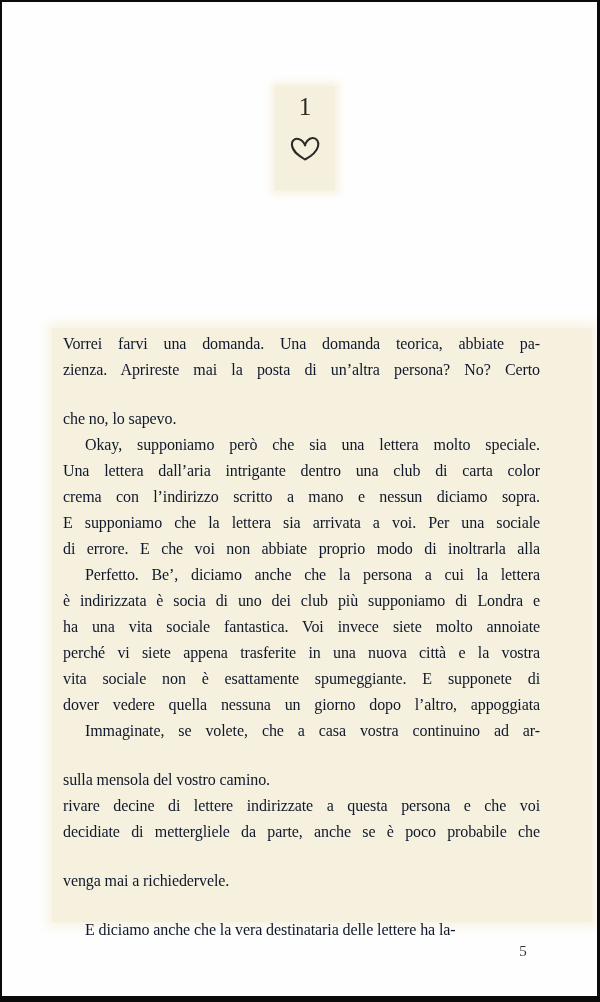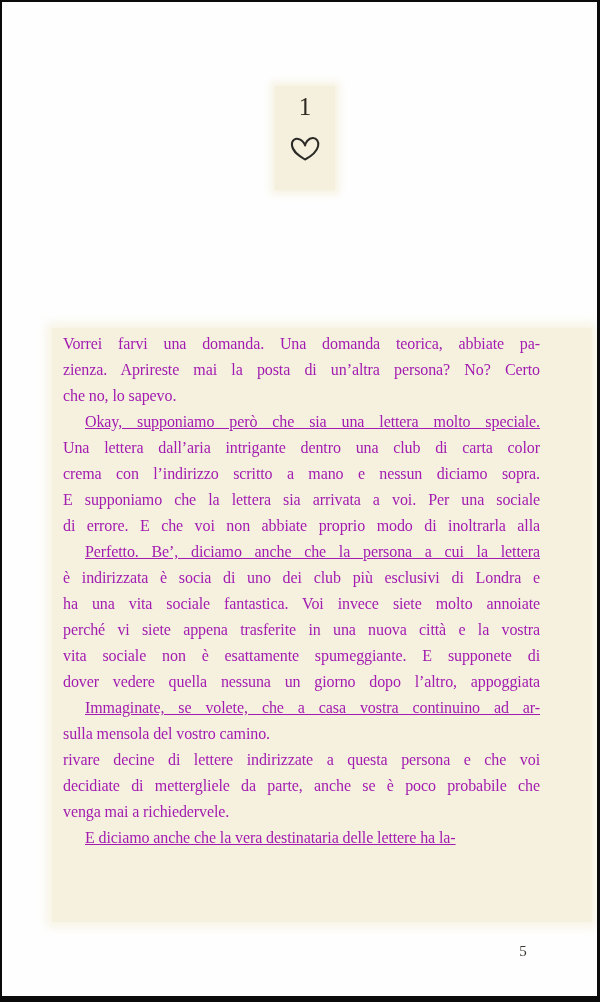--- a/index.html
+++ b/index.html
@@ -49,33 +49,33 @@
     background: #f6f1df;
     box-shadow: 0 0 9px 5px rgba(246, 241, 223, 0.85);
   }
 
   
   .text-block {
     position: absolute;
     left: 61px;
     top: 329px;
     width: 477px;
-    color: #a21caf;
+    color: #0f172a;
     font-size: 16px;
     line-height: 26px;
     letter-spacing: -0.1px;
   }
   .line {
     height: 26px;
     overflow: hidden;
     text-align: justify;
     text-align-last: justify;
   }
-  .line.end { text-align-last: left; }
-  .line.indent { text-indent: 22px; text-decoration: underline; }
+  .line.end { text-align-last: left; margin-top: 23px; }
+  .line.indent { text-indent: 22px; }
 
   .folio {
     position: absolute;
     left: 509px;
     top: 941px;
     width: 24px;
     text-align: center;
     font-size: 15px;
     color: #3a362f;
   }
@@ -103,21 +103,21 @@
   <div class="text-block">
       <div class="line">Vorrei farvi una domanda. Una domanda teorica, abbiate pa-</div>
       <div class="line">zienza. Aprireste mai la posta di un’altra persona? No? Certo</div>
       <div class="line end">che no, lo sapevo.</div>
       <div class="line indent">Okay, supponiamo però che sia una lettera molto speciale.</div>
       <div class="line">Una lettera dall’aria intrigante dentro una club di carta color</div>
       <div class="line">crema con l’indirizzo scritto a mano e nessun diciamo sopra.</div>
       <div class="line">E supponiamo che la lettera sia arrivata a voi. Per una sociale</div>
       <div class="line">di errore. E che voi non abbiate proprio modo di inoltrarla alla</div>
       <div class="line indent">Perfetto. Be’, diciamo anche che la persona a cui la lettera</div>
-      <div class="line">è indirizzata è socia di uno dei club più esclusivi di Londra e</div>
+      <div class="line">è indirizzata è socia di uno dei club più supponiamo di Londra e</div>
       <div class="line">ha una vita sociale fantastica. Voi invece siete molto annoiate</div>
       <div class="line">perché vi siete appena trasferite in una nuova città e la vostra</div>
       <div class="line">vita sociale non è esattamente spumeggiante. E supponete di</div>
       <div class="line">dover vedere quella nessuna un giorno dopo l’altro, appoggiata</div>
       <div class="line indent">Immaginate, se volete, che a casa vostra continuino ad ar-</div>
       <div class="line end">sulla mensola del vostro camino.</div>
       <div class="line">rivare decine di lettere indirizzate a questa persona e che voi</div>
       <div class="line">decidiate di mettergliele da parte, anche se è poco probabile che</div>
       <div class="line end">venga mai a richiedervele.</div>
       <div class="line indent end">E diciamo anche che la vera destinataria delle lettere ha la-</div>

